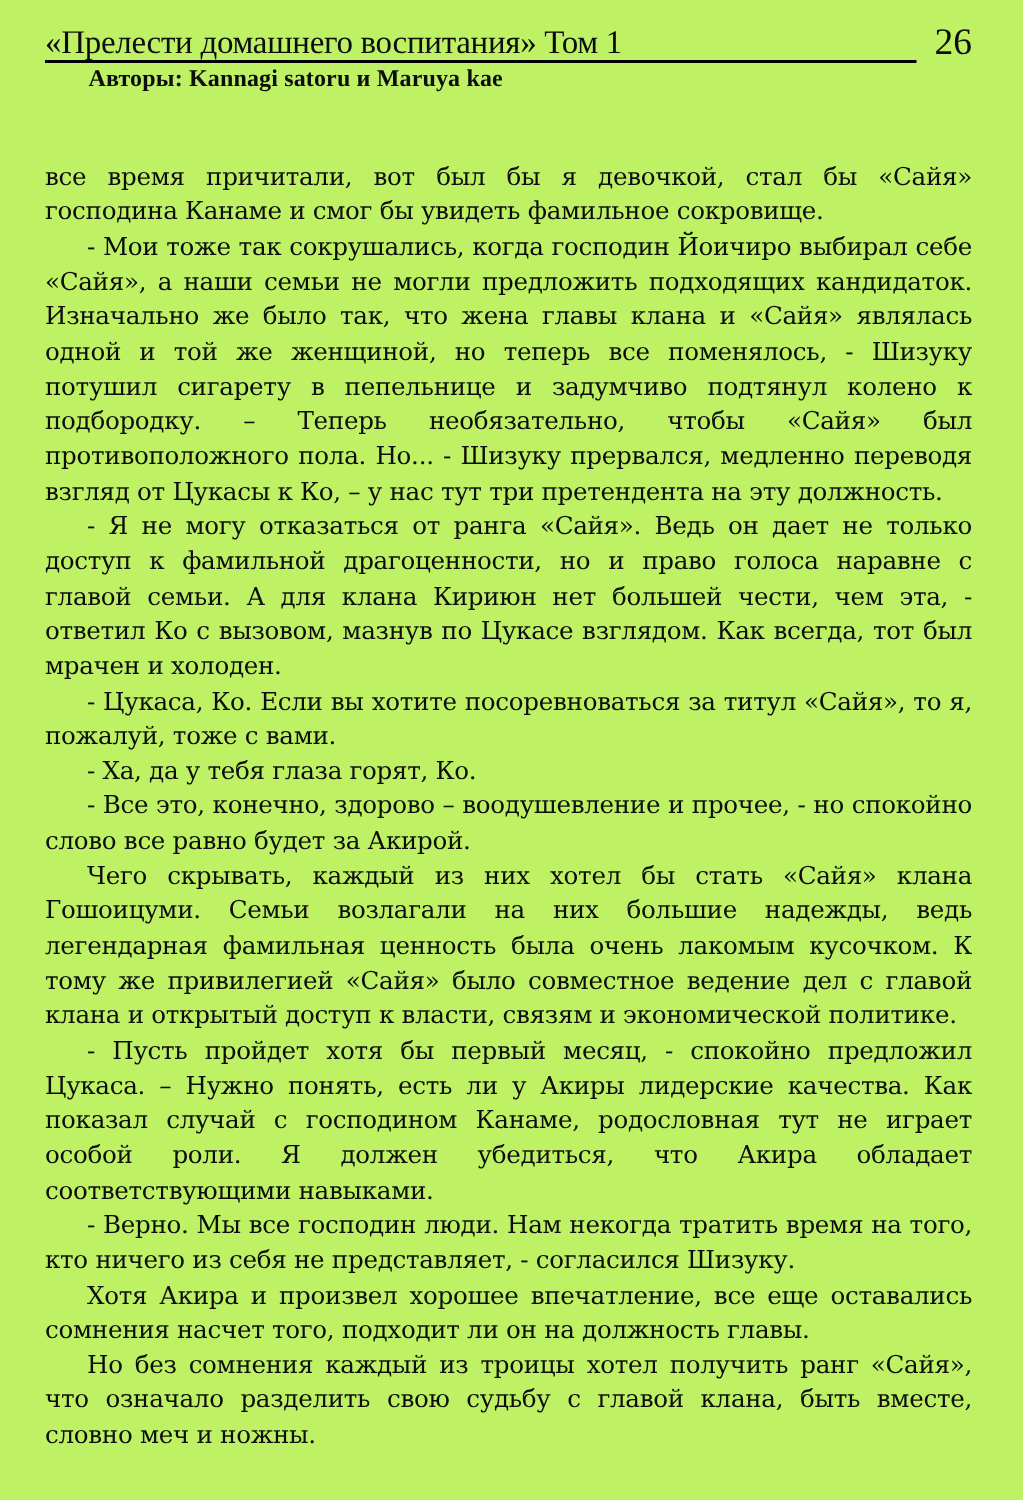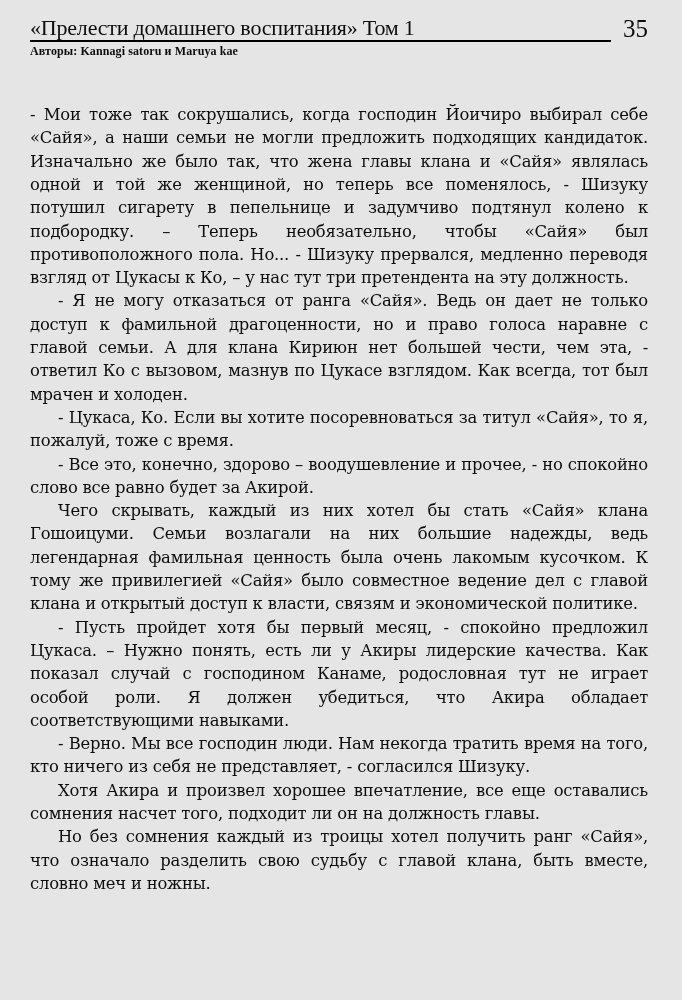--- a/index.html
+++ b/index.html
@@ -5,21 +5,21 @@
   html, body {
     margin: 0;
     padding: 0;
     background: #ffffff;
   }
   .page {
     position: relative;
     width: 682px;
     height: 1000px;
     box-sizing: border-box;
-    background: #e5e5e5;
+    background: #bef264;
     color: #0d0d0d;
     padding: 16px 34px 0 30px;
     overflow: hidden;
   }
   
   .header-row {
     display: flex;
     align-items: flex-end;
   }
   .title-wrap {
@@ -39,24 +39,25 @@
   .page-number {
     flex: 0 0 auto;
     font-family: "Liberation Serif", serif;
     font-size: 25px;
     line-height: 1;
     margin-left: 12px;
     padding-bottom: 1px;
   }
   .authors {
     font-family: "Liberation Serif", serif;
-    font-size: 12px;
+    font-size: 16px;
     font-weight: 700;
     letter-spacing: 0.1px;
     margin-top: 2px;
+    margin-left: 29px;
   }
   
   .body-text {
     margin-top: 44px;
     font-family: "DejaVu Serif", serif;
     font-size: 16.4px;
     line-height: 23.3px;
     text-align: justify;
     letter-spacing: -0.2px;
   }
@@ -70,29 +71,31 @@
 </style>
 </head>
 <body>
 
 <div class="page">
   <header>
     <div class="header-row">
       <div class="title-wrap">
         <h1 class="book-title">«Прелести домашнего воспитания» Том 1</h1>
       </div>
-      <div class="page-number">35</div>
+      <div class="page-number">26</div>
     </div>
     <div class="authors">Авторы: Kannagi satoru и Maruya kae</div>
   </header>
 
   <main class="body-text">
+      <p>все время причитали, вот был бы я девочкой, стал бы «Сайя» господина Канаме и смог бы увидеть фамильное сокровище.</p>
       <p>- Мои тоже так сокрушались, когда господин Йоичиро выбирал себе «Сайя», а наши семьи не могли предложить подходящих кандидаток. Изначально же было так, что жена главы клана и «Сайя» являлась одной и той же женщиной, но теперь все поменялось, - Шизуку потушил сигарету в пепельнице и задумчиво подтянул колено к подбородку. – Теперь необязательно, чтобы «Сайя» был противоположного пола. Но... - Шизуку прервался, медленно переводя взгляд от Цукасы к Ко, – у нас тут три претендента на эту должность.</p>
       <p>- Я не могу отказаться от ранга «Сайя». Ведь он дает не только доступ к фамильной драгоценности, но и право голоса наравне с главой семьи. А для клана Кириюн нет большей чести, чем эта, - ответил Ко с вызовом, мазнув по Цукасе взглядом. Как всегда, тот был мрачен и холоден.</p>
-      <p>- Цукаса, Ко. Если вы хотите посоревноваться за титул «Сайя», то я, пожалуй, тоже с время.</p>
+      <p>- Цукаса, Ко. Если вы хотите посоревноваться за титул «Сайя», то я, пожалуй, тоже с вами.</p>
+      <p>- Ха, да у тебя глаза горят, Ко.</p>
       <p>- Все это, конечно, здорово – воодушевление и прочее, - но спокойно слово все равно будет за Акирой.</p>
       <p>Чего скрывать, каждый из них хотел бы стать «Сайя» клана Гошоицуми. Семьи возлагали на них большие надежды, ведь легендарная фамильная ценность была очень лакомым кусочком. К тому же привилегией «Сайя» было совместное ведение дел с главой клана и открытый доступ к власти, связям и экономической политике.</p>
       <p>- Пусть пройдет хотя бы первый месяц, - спокойно предложил Цукаса. – Нужно понять, есть ли у Акиры лидерские качества. Как показал случай с господином Канаме, родословная тут не играет особой роли. Я должен убедиться, что Акира обладает соответствующими навыками.</p>
       <p>- Верно. Мы все господин люди. Нам некогда тратить время на того, кто ничего из себя не представляет, - согласился Шизуку.</p>
       <p>Хотя Акира и произвел хорошее впечатление, все еще оставались сомнения насчет того, подходит ли он на должность главы.</p>
       <p>Но без сомнения каждый из троицы хотел получить ранг «Сайя», что означало разделить свою судьбу с главой клана, быть вместе, словно меч и ножны.</p>
     </main>
 </div>
 
 </body></html>

